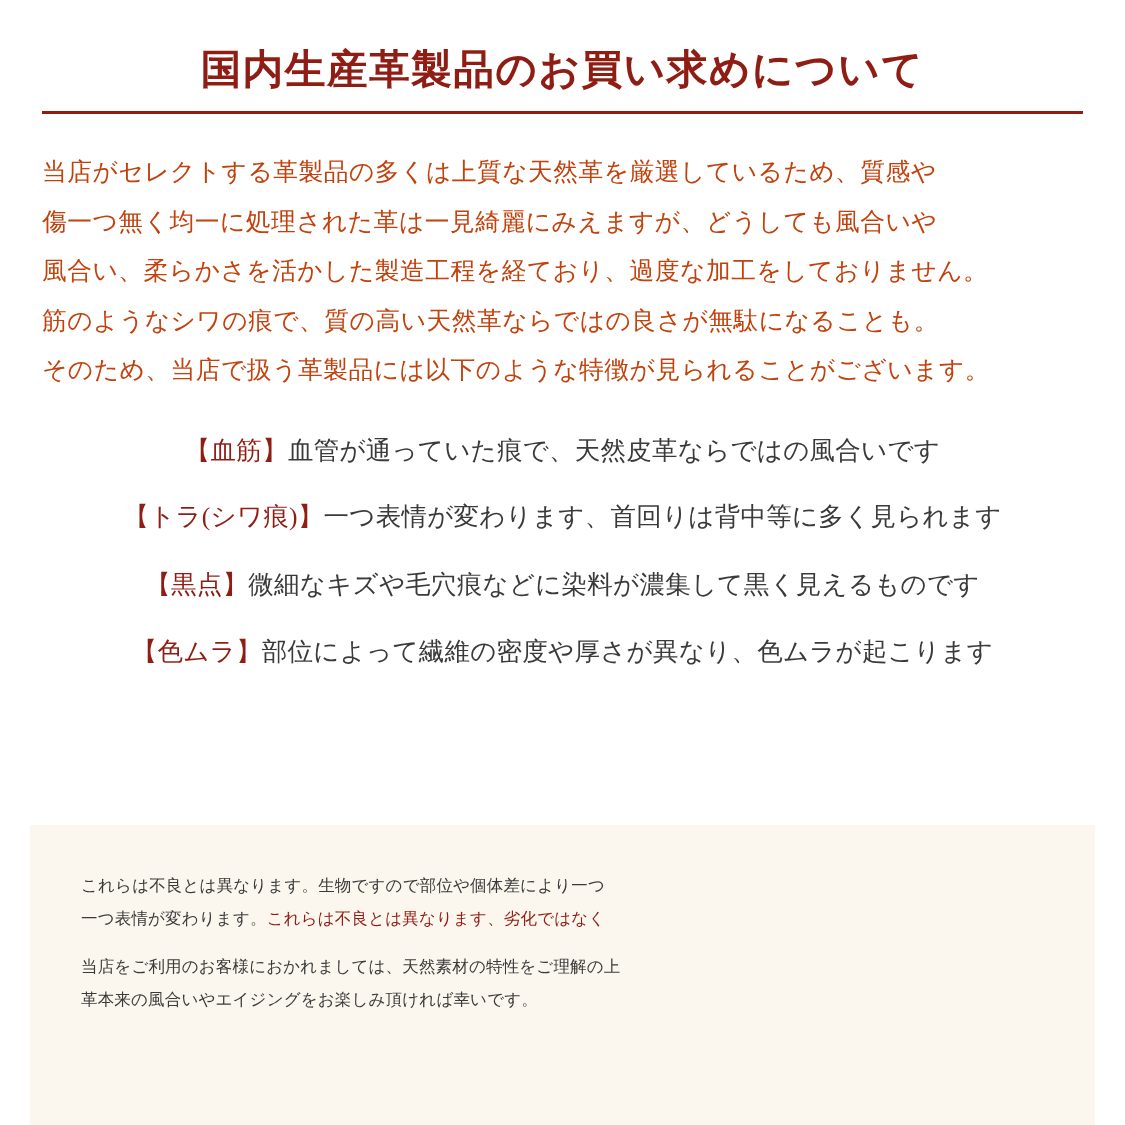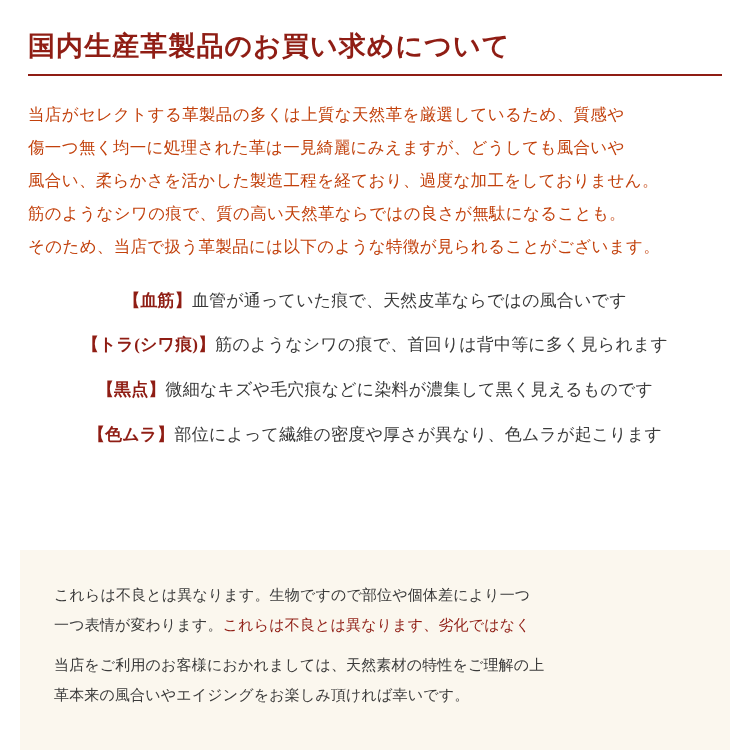--- a/index.html
+++ b/index.html
@@ -27,20 +27,21 @@
     margin: 30px 28px 0 28px;
     padding-bottom: 10px;
     border-bottom: 2px solid #8f1d14;
   }
   .title {
     font-size: 27px;
     line-height: 1.25;
     font-weight: bold;
     color: #8f1d14;
     letter-spacing: 0.04em;
+    text-align: center;
     font-family: Liberation Serif, serif;
   }
 
   
   .intro {
     margin: 22px 28px 0 28px;
     font-size: 16.5px;
     line-height: 2.0;
     color: #c2410c;
     letter-spacing: 0.02em;
@@ -58,39 +59,39 @@
     font-size: 17px;
     line-height: 1.45;
     margin-bottom: 20px;
     text-align: center;
     color: #3a3a3a;
     letter-spacing: 0.01em;
     white-space: nowrap;
   }
   .feature-tag {
     color: #8f1d14;
-    font-weight: bold;
+    font-weight: normal;
   }
   .feature-text {
     color: #3a3a3a;
   }
 
   
   .note-box {
     position: absolute;
     left: 20px;
     right: 20px;
     top: 520px;
     bottom: 22px;
     background: #fbf7ee;
     box-sizing: border-box;
     padding: 30px 34px 0 34px;
   }
   .note-line {
-    font-size: 15px;
+    font-size: 11px;
     line-height: 2.0;
     color: #3a3a3a;
     white-space: nowrap;
     letter-spacing: 0.01em;
   }
   .note-line .accent {
     color: #8f1d14;
   }
   .note-gap {
     height: 10px;
@@ -111,21 +112,21 @@
     <p>風合い、柔らかさを活かした製造工程を経ており、過度な加工をしておりません。</p>
     <p>筋のようなシワの痕で、質の高い天然革ならではの良さが無駄になることも。</p>
     <p>そのため、当店で扱う革製品には以下のような特徴が見られることがございます。</p>
   </div>
 
   <div class="features">
     <div class="feature-row">
       <span class="feature-tag">【血筋】</span><span class="feature-text">血管が通っていた痕で、天然皮革ならではの風合いです</span>
     </div>
     <div class="feature-row">
-      <span class="feature-tag">【トラ(シワ痕)】</span><span class="feature-text">筋のようなシワの痕で、首回りは背中等に多く見られます</span>
+      <span class="feature-tag">【トラ(シワ痕)】</span><span class="feature-text">一つ表情が変わります、首回りは背中等に多く見られます</span>
     </div>
     <div class="feature-row">
       <span class="feature-tag">【黒点】</span><span class="feature-text">微細なキズや毛穴痕などに染料が濃集して黒く見えるものです</span>
     </div>
     <div class="feature-row">
       <span class="feature-tag">【色ムラ】</span><span class="feature-text">部位によって繊維の密度や厚さが異なり、色ムラが起こります</span>
     </div>
   </div>
 
   <div class="note-box">

